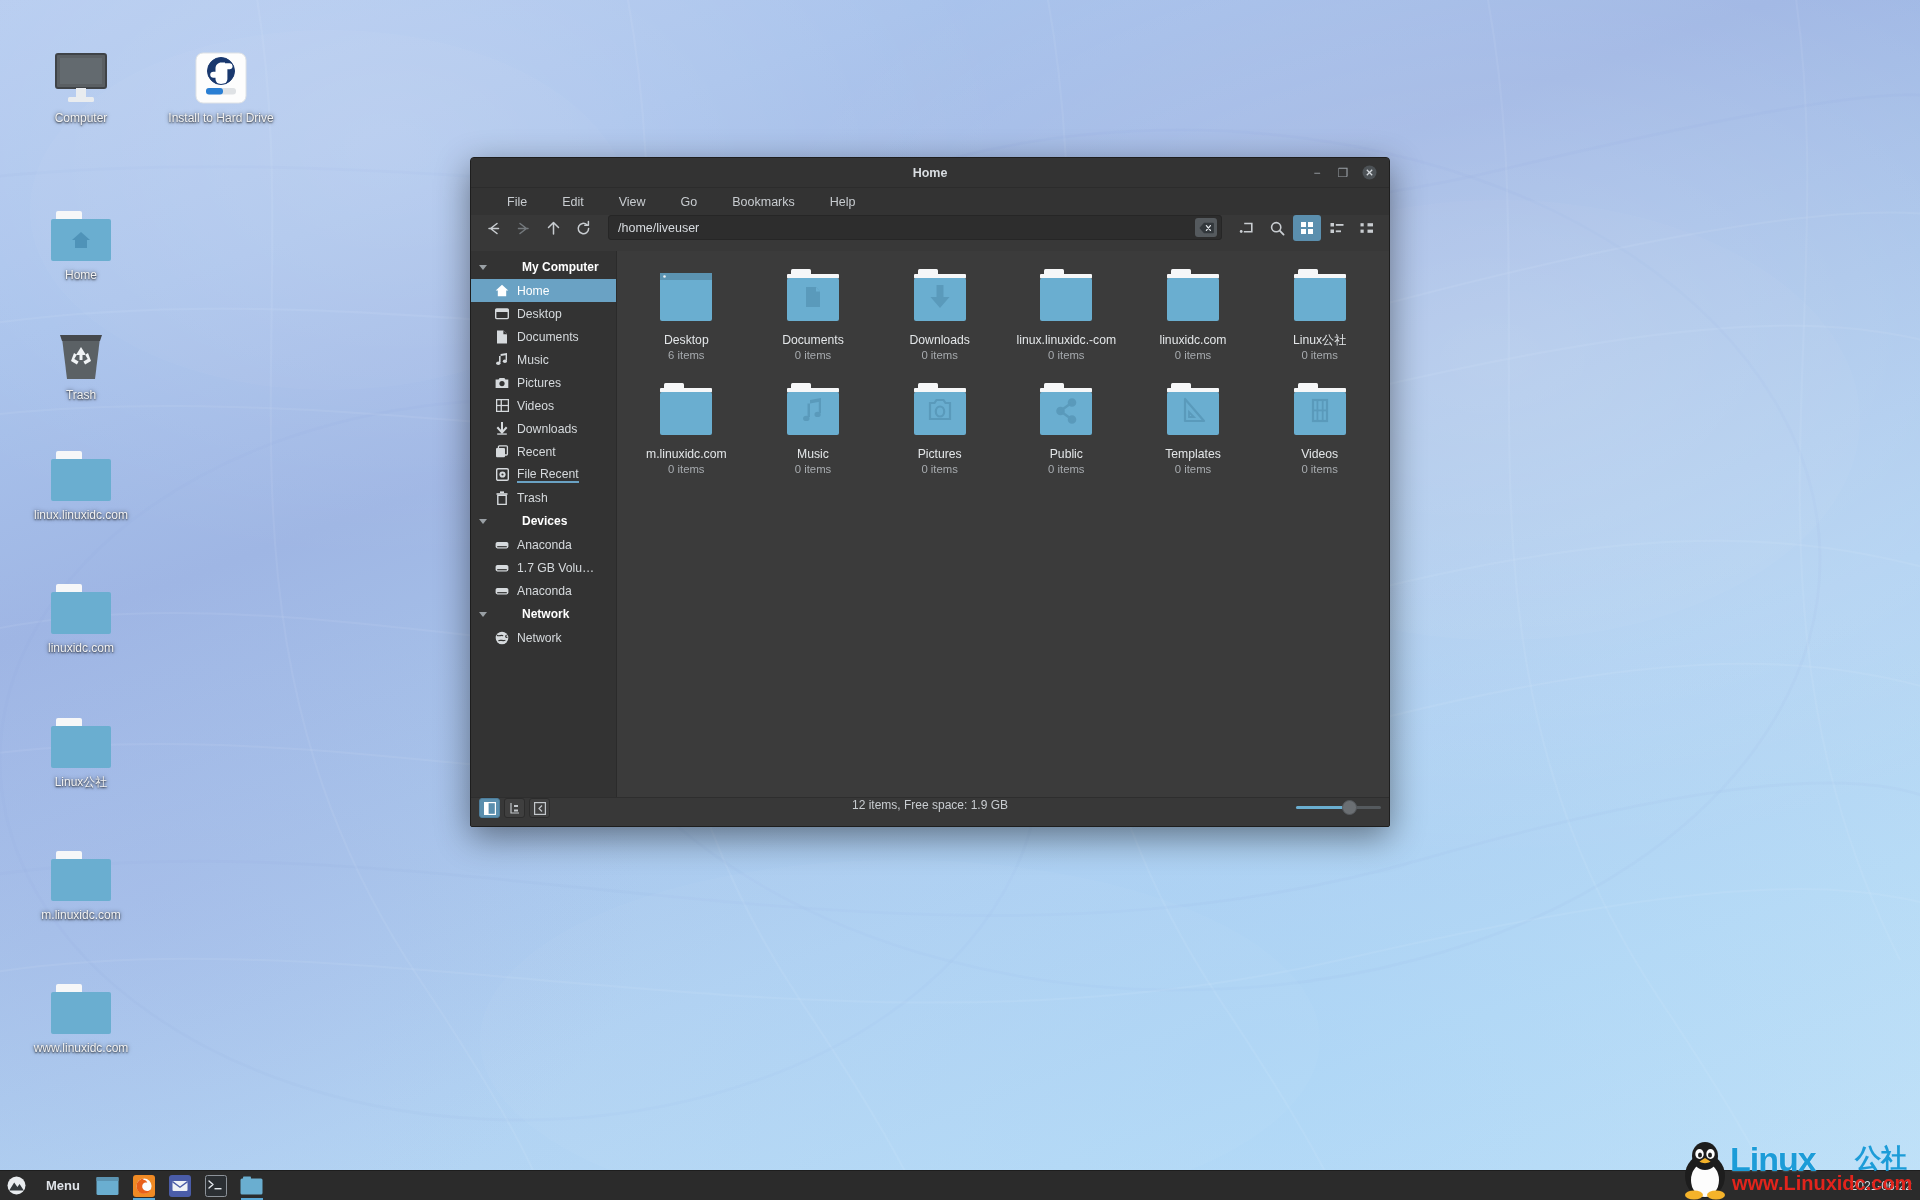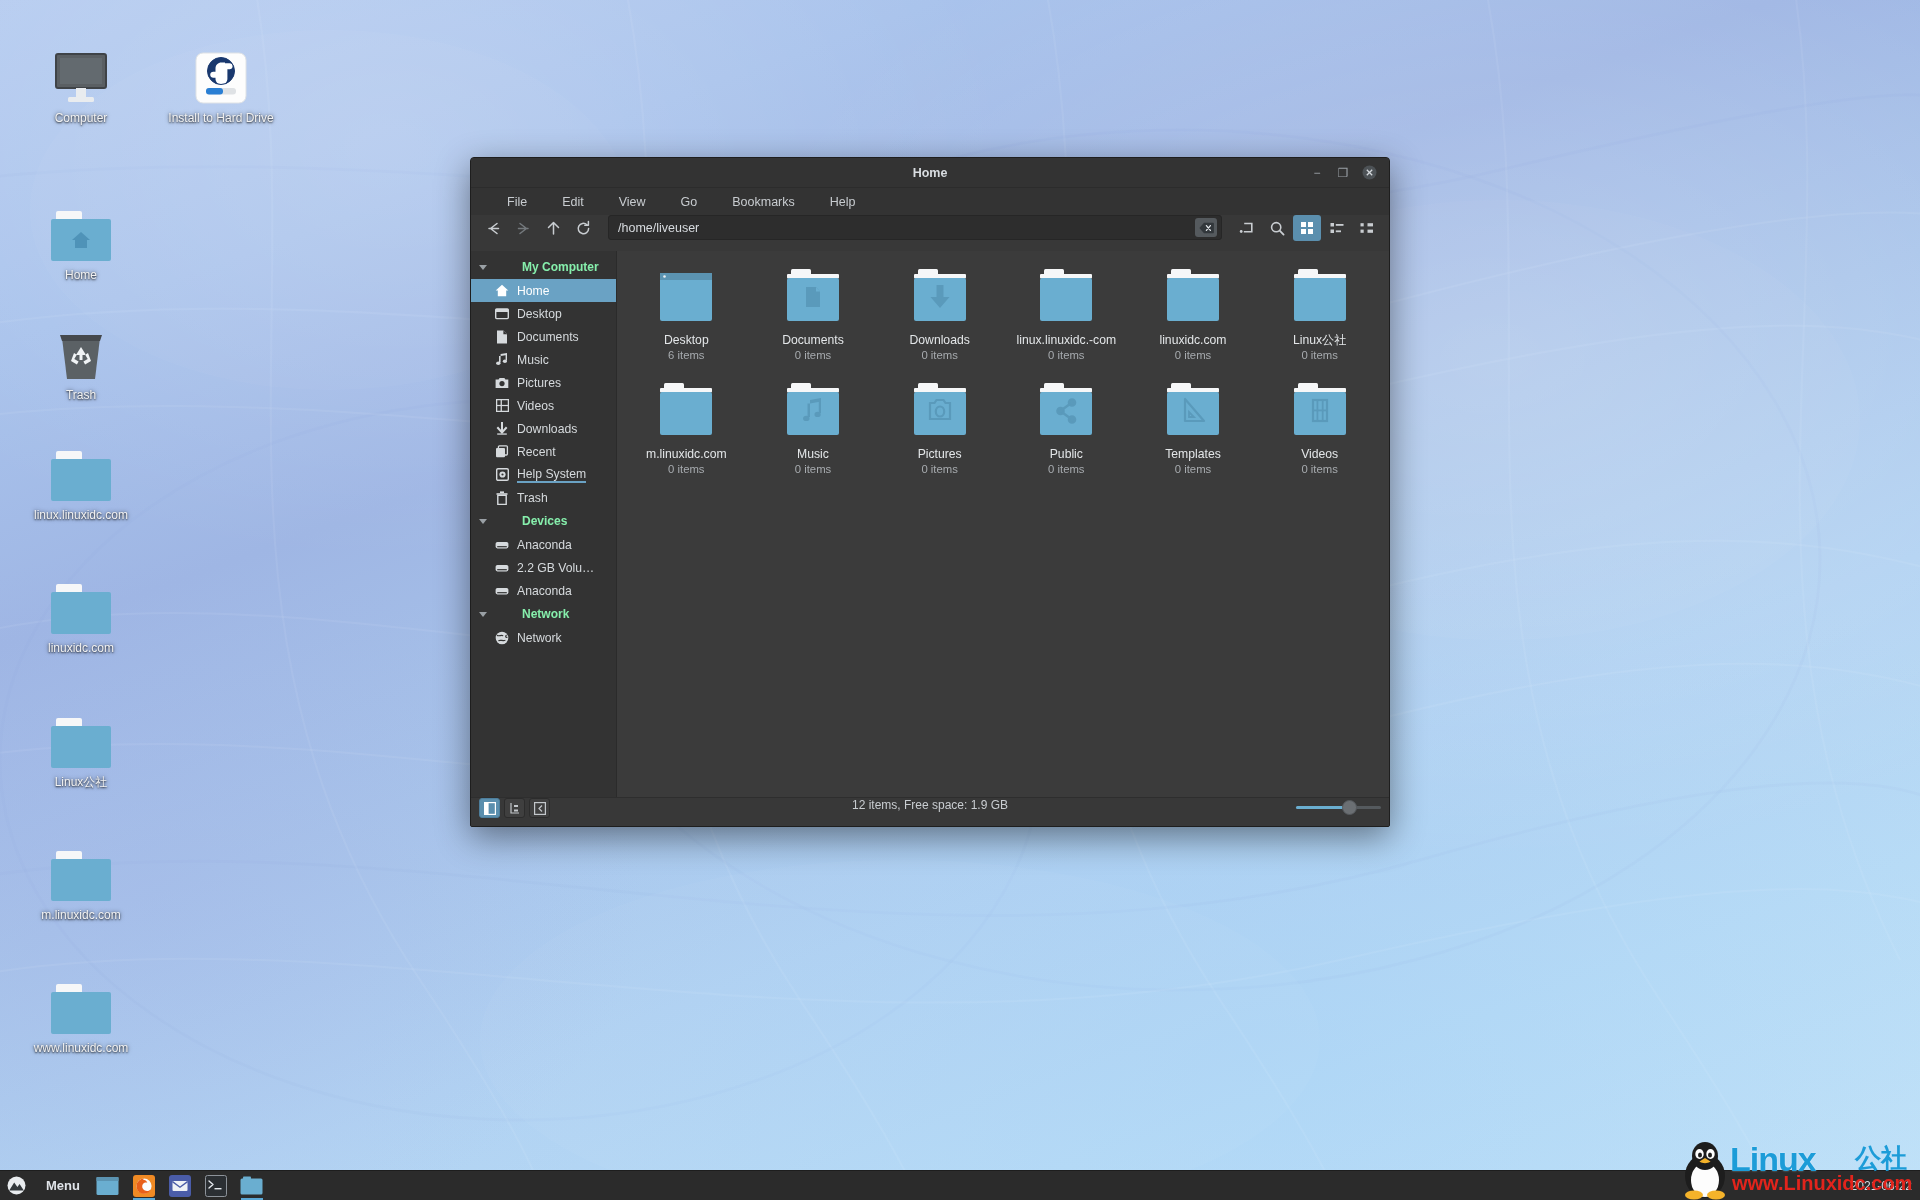--- a/index.html
+++ b/index.html
@@ -218,21 +218,21 @@
     padding: 5px 6px 5px 8px;
     cursor: pointer;
   }
   .side-group .caret {
     width: 0; height: 0;
     border-left: 4.5px solid transparent;
     border-right: 4.5px solid transparent;
     border-top: 5px solid #9aa0a5;
   }
   .side-group .txt {
-    font-size: 12px; font-weight: bold; color: #86efac; padding-left: 29px;
+    font-size: 12px; font-weight: bold; color: #ffffff; padding-left: 29px;
   }
   .side-row {
     display: flex; align-items: center; gap: 8px;
     padding: 4px 6px 4px 24px;
     cursor: pointer;
     height: 23px;
   }
   .side-row.active { background: #6aa2c4; }
   .side-row .ico {
     width: 14px; height: 14px; flex: 0 0 14px;
@@ -628,21 +628,21 @@
         </div>
 
         <div class="side-row drop">
           <span class="ico">
             <svg width="13" height="13" viewBox="0 0 13 13">
                 <rect x="0.7" y="0.7" width="11.6" height="11.6" rx="1.3" fill="none" stroke="currentColor" stroke-width="1.4"></rect>
                 <circle cx="6.5" cy="6.5" r="3.1" fill="currentColor"></circle>
                 <circle cx="6.5" cy="6.5" r="1.1" fill="#333"></circle>
               </svg>
           </span>
-          <span class="txt">Help System</span>
+          <span class="txt">File Recent</span>
         </div>
 
         <div class="side-row">
           <span class="ico">
             <svg width="12" height="14" viewBox="0 0 12 14">
                 <rect x="0.5" y="2.2" width="11" height="1.6" fill="currentColor"></rect>
                 <rect x="4" y="0.4" width="4" height="1.6" fill="currentColor"></rect>
                 <path d="M1.8 4.4 H10.2 V13.4 H1.8 Z" fill="none" stroke="currentColor" stroke-width="1.4"></path>
               </svg>
           </span>
@@ -663,21 +663,21 @@
           </span>
           <span class="txt">Anaconda</span>
         </div>
         <div class="side-row">
           <span class="ico">
             <svg width="14" height="10" viewBox="0 0 14 10">
                 <rect x="0.6" y="2" width="12.8" height="6.4" rx="1.8" fill="currentColor"></rect>
                 <rect x="2.2" y="6.1" width="9.6" height="1.2" fill="#333"></rect>
               </svg>
           </span>
-          <span class="txt">2.2 GB Volu…</span>
+          <span class="txt">1.7 GB Volu…</span>
         </div>
         <div class="side-row">
           <span class="ico">
             <svg width="14" height="10" viewBox="0 0 14 10">
                 <rect x="0.6" y="2" width="12.8" height="6.4" rx="1.8" fill="currentColor"></rect>
                 <rect x="2.2" y="6.1" width="9.6" height="1.2" fill="#333"></rect>
               </svg>
           </span>
           <span class="txt">Anaconda</span>
         </div>

